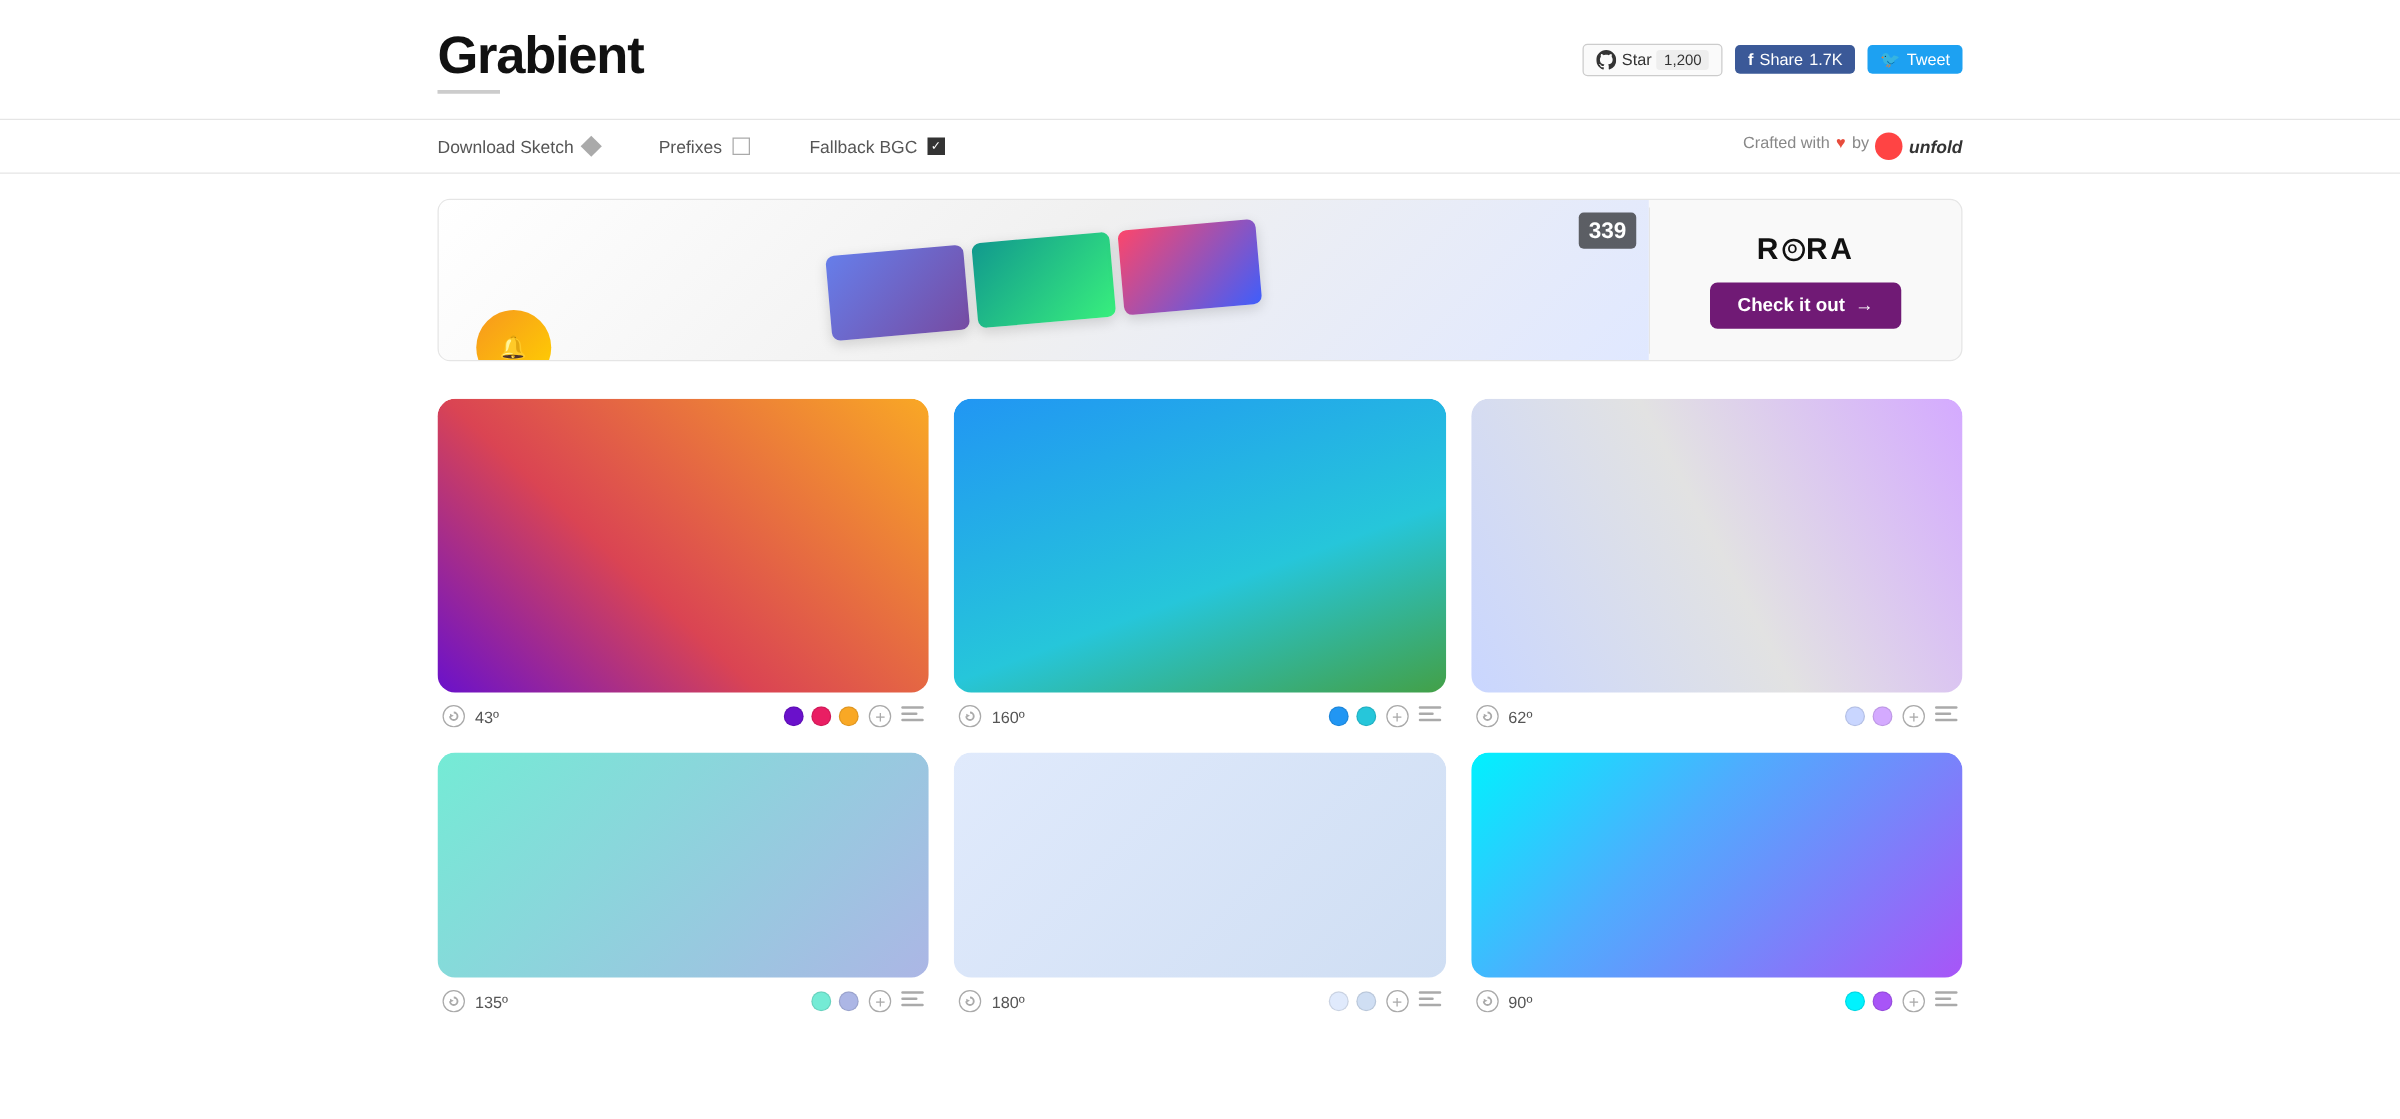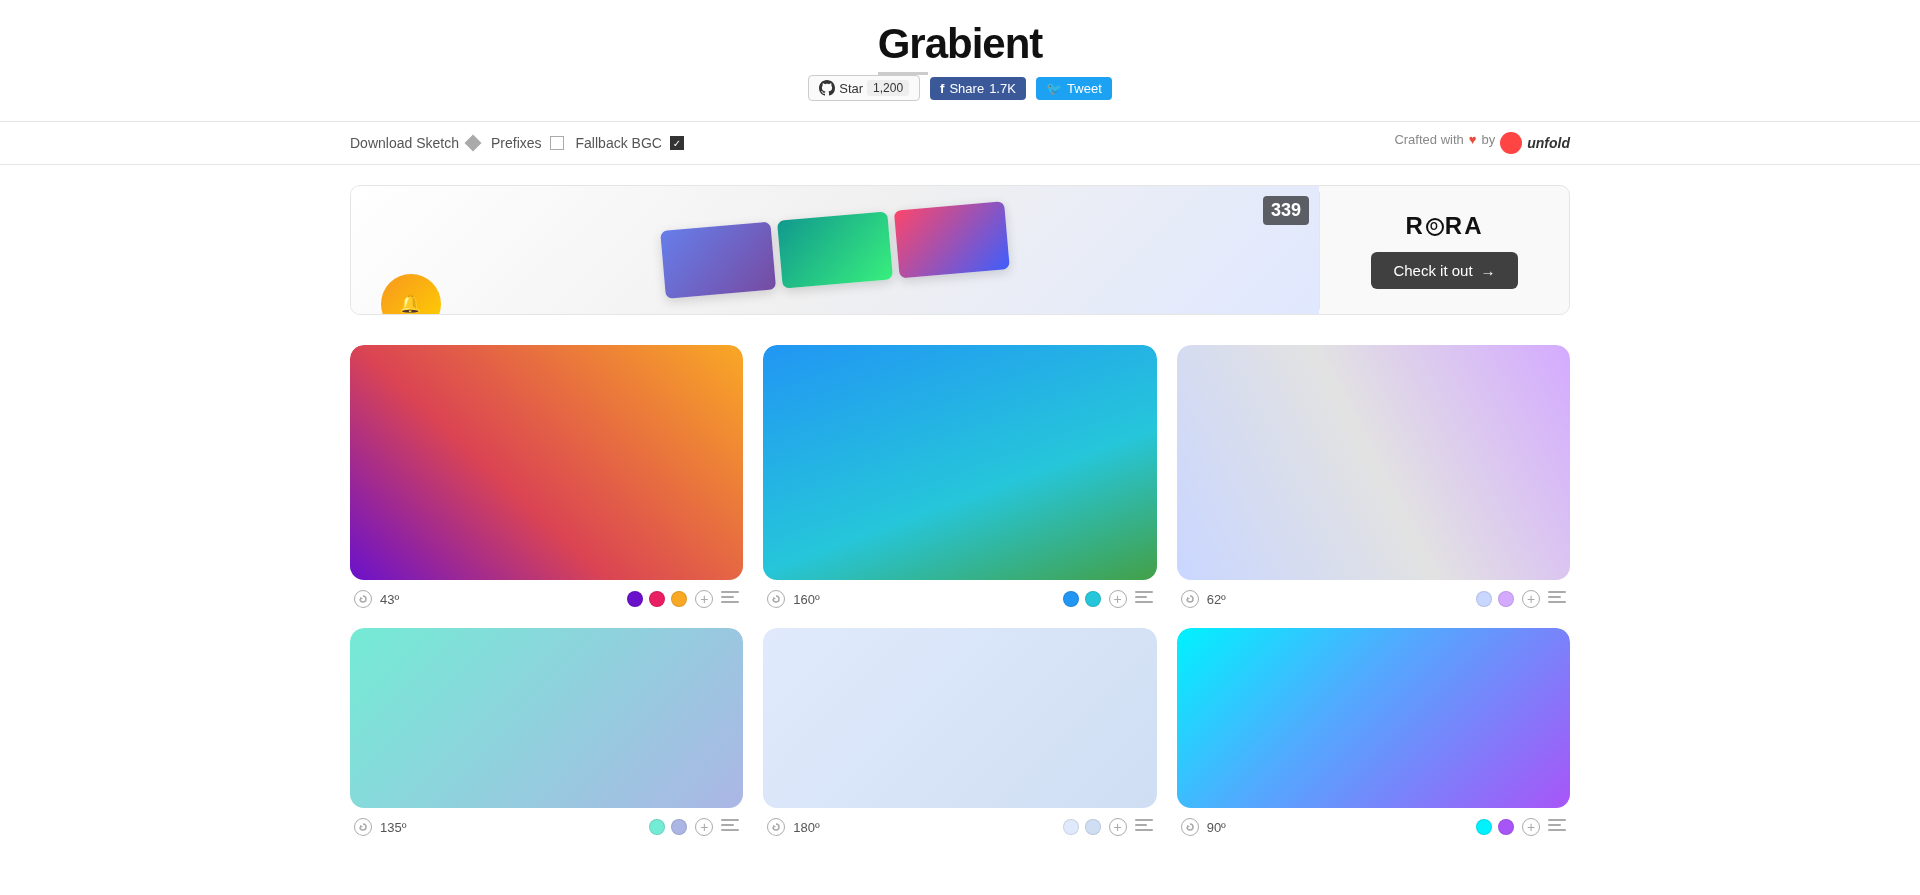--- a/index.html
+++ b/index.html
@@ -4,21 +4,20 @@
   <style>
     * { box-sizing: border-box; margin: 0; padding: 0; }
     body { font-family: -apple-system, BlinkMacSystemFont, 'Segoe UI', sans-serif; background: #fff; color: #222; }
 
     
     .header {
       display: flex;
       align-items: center;
       justify-content: space-between;
       padding: 20px 350px 10px 350px;
-      flex-direction: column;
     }
     .logo {
       font-size: 42px;
       font-weight: 800;
       color: #111;
       letter-spacing: -1px;
       position: relative;
     }
     .logo::after {
       content: '';
@@ -76,21 +75,21 @@
       border: none;
     }
 
     
     .toolbar {
       border-top: 1px solid #e5e5e5;
       border-bottom: 1px solid #e5e5e5;
       display: flex;
       align-items: center;
       padding: 10px 350px;
-      gap: 12px;
+      gap: 48px;
       margin-top: 10px;
     }
     .toolbar-item {
       display: flex;
       align-items: center;
       gap: 8px;
       font-size: 14px;
       color: #555;
       cursor: pointer;
     }
@@ -241,27 +240,27 @@
       border: 2px solid #111;
       border-radius: 50%;
       text-align: center;
       line-height: 14px;
       font-size: 10px;
       font-weight: bold;
       vertical-align: middle;
       margin: 0 1px;
     }
     .check-it-out-btn {
-      background: #404040;
+      background: #701a75;
       color: white;
       border: none;
       border-radius: 6px;
       padding: 10px 22px;
       font-size: 15px;
-      font-weight: 400;
+      font-weight: 700;
       cursor: pointer;
       display: flex;
       align-items: center;
       gap: 8px;
     }
 
     
     .gradient-grid {
       display: grid;
       grid-template-columns: repeat(3, 1fr);

